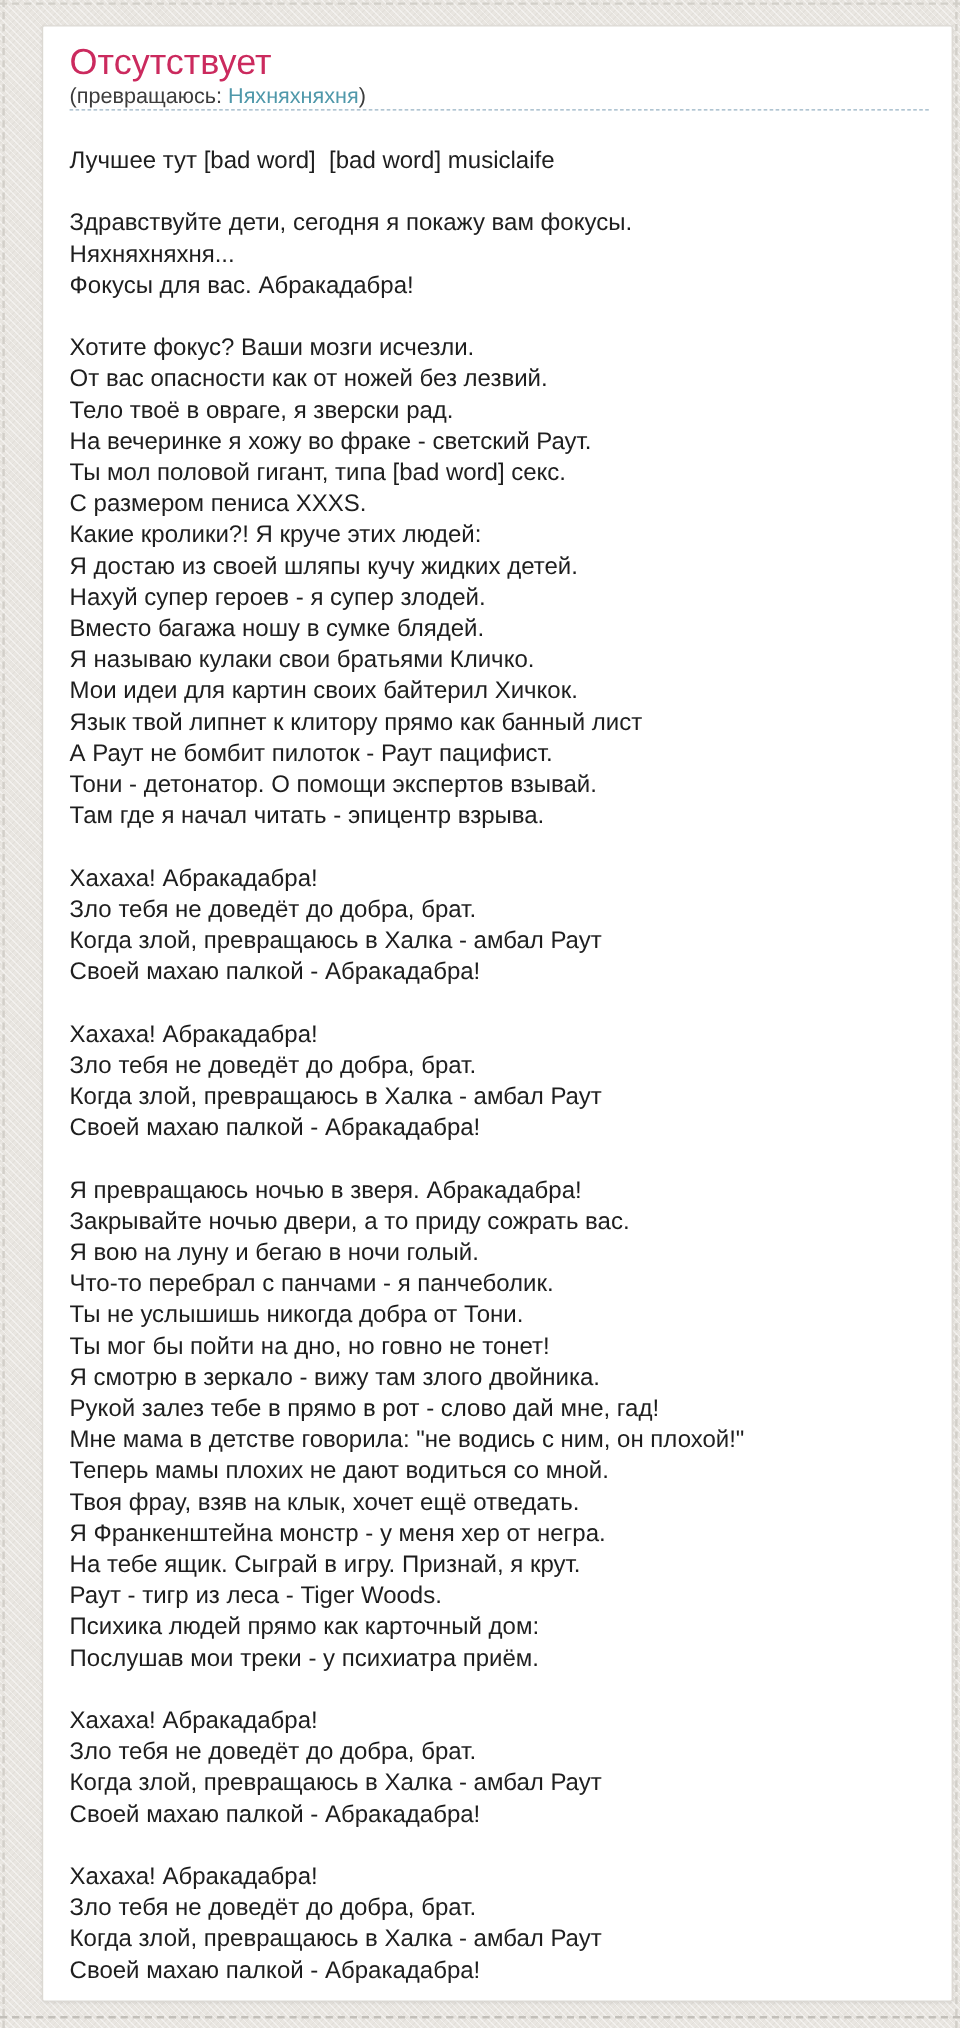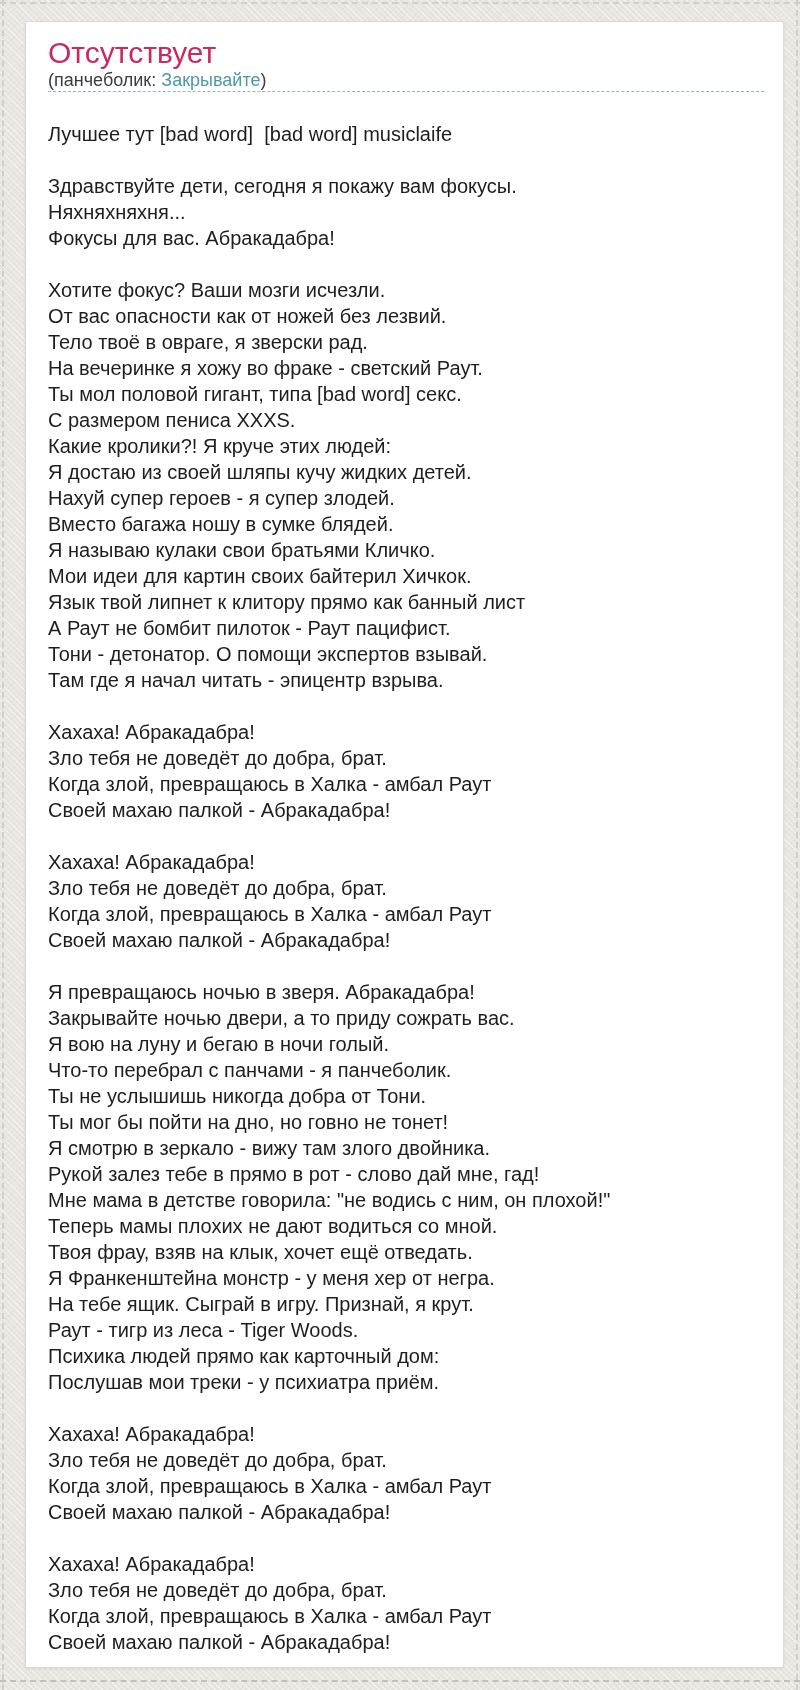--- a/index.html
+++ b/index.html
@@ -17,21 +17,21 @@
 
   
   .stitch { position: absolute; pointer-events: none; }
   .stitch-top    { top: 2px;    left: 0; right: 0; height: 0; border-top: 2px dashed #d2cfc9; }
   .stitch-bottom { bottom: 8px; left: 0; right: 0; height: 0; border-top: 2px dashed #c3c0ba; }
   .stitch-left   { left: 2px;   top: 0; bottom: 0; width: 0;  border-left: 2px dashed #d2cfc9; }
   .stitch-right  { right: 2px;  top: 0; bottom: 0; width: 0;  border-left: 2px dashed #d2cfc9; }
 
   .card {
     position: absolute;
-    left: 25px;
+    left: 35px;
     top: 21px;
     width: 759px;
     height: 1647px;
     box-sizing: border-box;
     background: #ffffff;
     border: 1px solid #dcd9d3;
     border-radius: 2px;
     box-shadow: 0 1px 3px rgba(0,0,0,0.08);
     padding: 15px 19px 0 22px;
   }
@@ -72,22 +72,22 @@
 
 <div class="stitch stitch-top"></div>
 <div class="stitch stitch-bottom"></div>
 <div class="stitch stitch-left"></div>
 <div class="stitch stitch-right"></div>
 
 <main class="card">
   <header class="song-header">
     <h1 class="song-title" style="color: rgb(203, 42, 94);">Отсутствует</h1>
     <div class="artist-line">
-      <span>(панчеболик:</span>
-      <a class="artist-link" style="color: rgb(79, 152, 170);">Закрывайте</a><span>)</span>
+      <span>(превращаюсь:</span>
+      <a class="artist-link" style="color: rgb(79, 152, 170);">Няхняхняхня</a><span>)</span>
     </div>
   </header>
 
   <div class="lyrics">Лучшее тут [bad word]  [bad word] musiclaife
 
 Здравствуйте дети, сегодня я покажу вам фокусы.
 Няхняхняхня...
 Фокусы для вас. Абракадабра!
 
 Хотите фокус? Ваши мозги исчезли.

